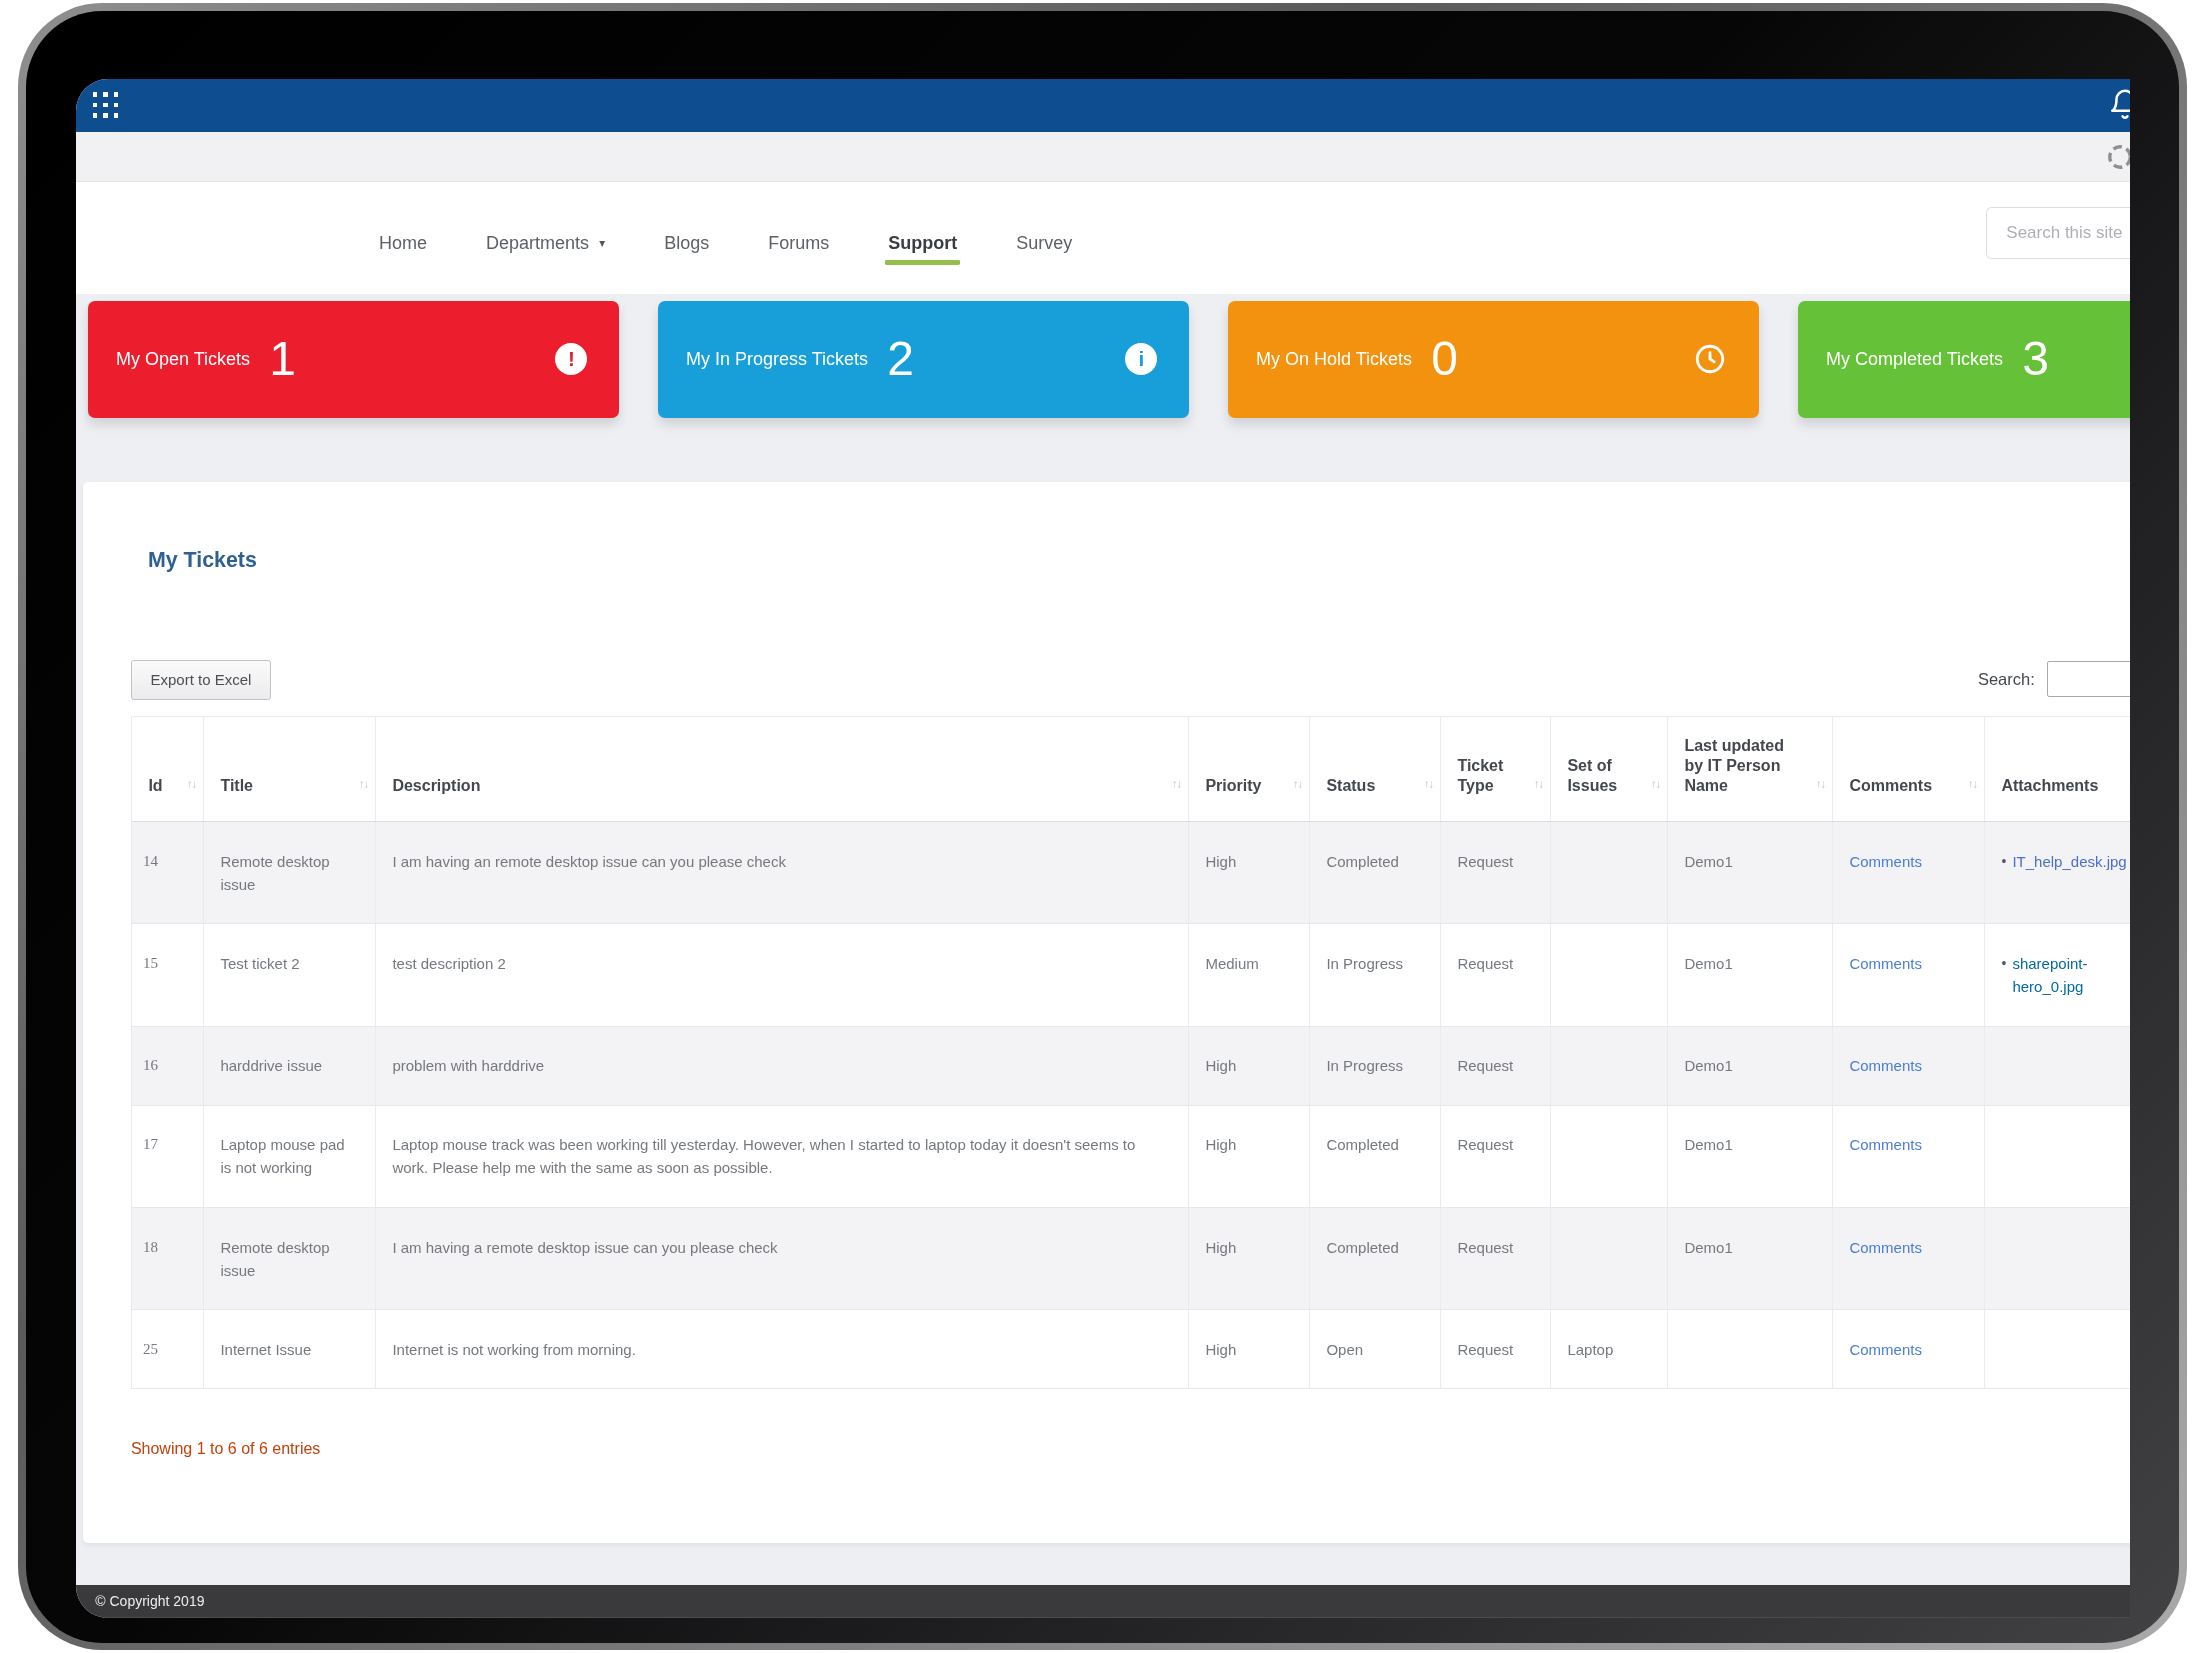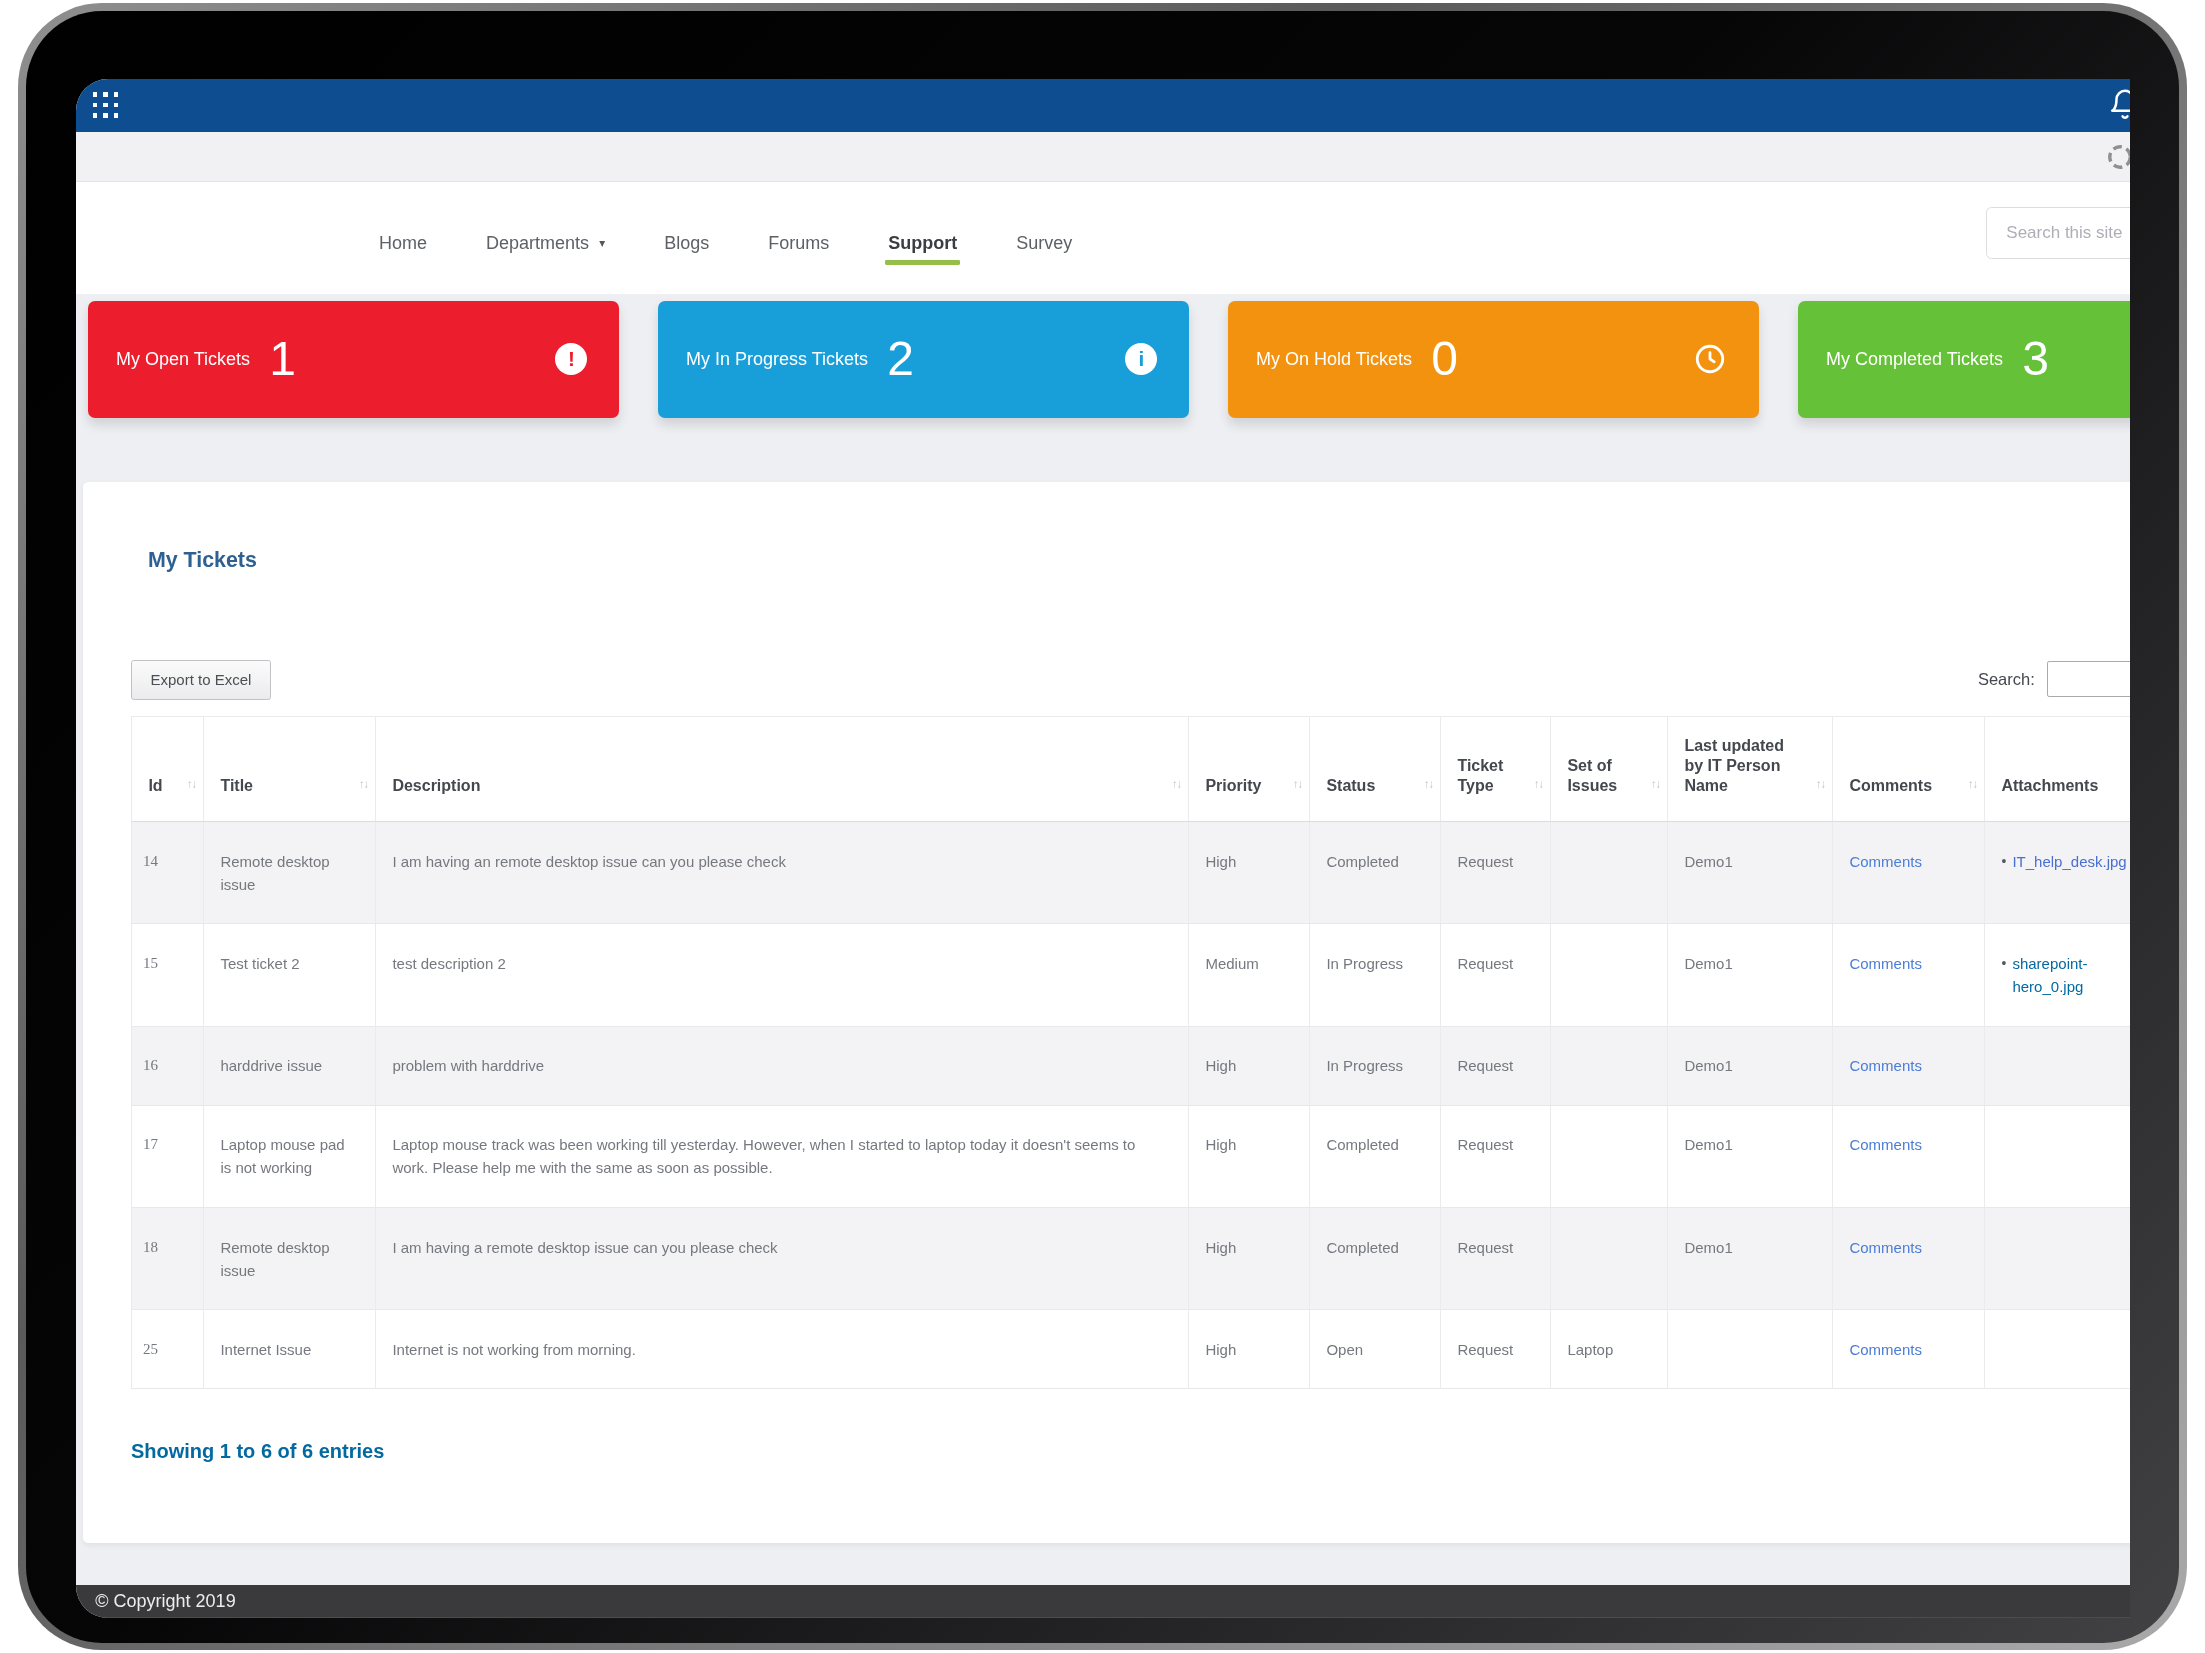--- a/index.html
+++ b/index.html
@@ -81,25 +81,25 @@
                             letter-spacing:-1.4px; font-weight:400; }
   .tickets tbody td { vertical-align:top; padding:27.6px 16.5px; line-height:23px; border-bottom:0.7px solid #e8e8eb; }
   .tickets tbody td:first-child { padding-left:11px;font-family:Liberation Serif, serif; }
   .tickets tbody tr:nth-child(odd) { background:#f3f3f5; }
   a.comments-link { color:#4a7dd6; text-decoration:none; cursor:pointer; }
   .att-wrap { display:flex; gap:6.2px; align-items:flex-start; }
   .att-bullet { color:#55585c; font-size:13.8px; line-height:23px; }
   a.att-link { text-decoration:none; cursor:pointer; word-break:normal; }
   a.att-link.blue   { color:#4a6fd0; }
   a.att-link.purple { color:#0369a1; }
-  .summary { position:absolute; left:48px; top:958px; font-size:20px; color:#0369a1;font-weight:bold; }
+  .summary { position:absolute; left:48px; top:958px; font-size:16px; color:#c2410c; }
 
   
   .footer { position:absolute; left:0; right:0; top:1506px; height:33px; background:#3a3a3d; color:#ededee;
-            font-size:18px; line-height:32px; padding-left:19.3px; border-bottom:1.4px solid #4c4c4f; }
+            font-size:14px; line-height:32px; padding-left:19.3px; border-bottom:1.4px solid #4c4c4f; }
 </style>
 </head>
 <body>
 
 <div class="rim"></div>
 <div class="bezel"></div>
 
 <div class="screen">
 
   <header class="suitebar">

